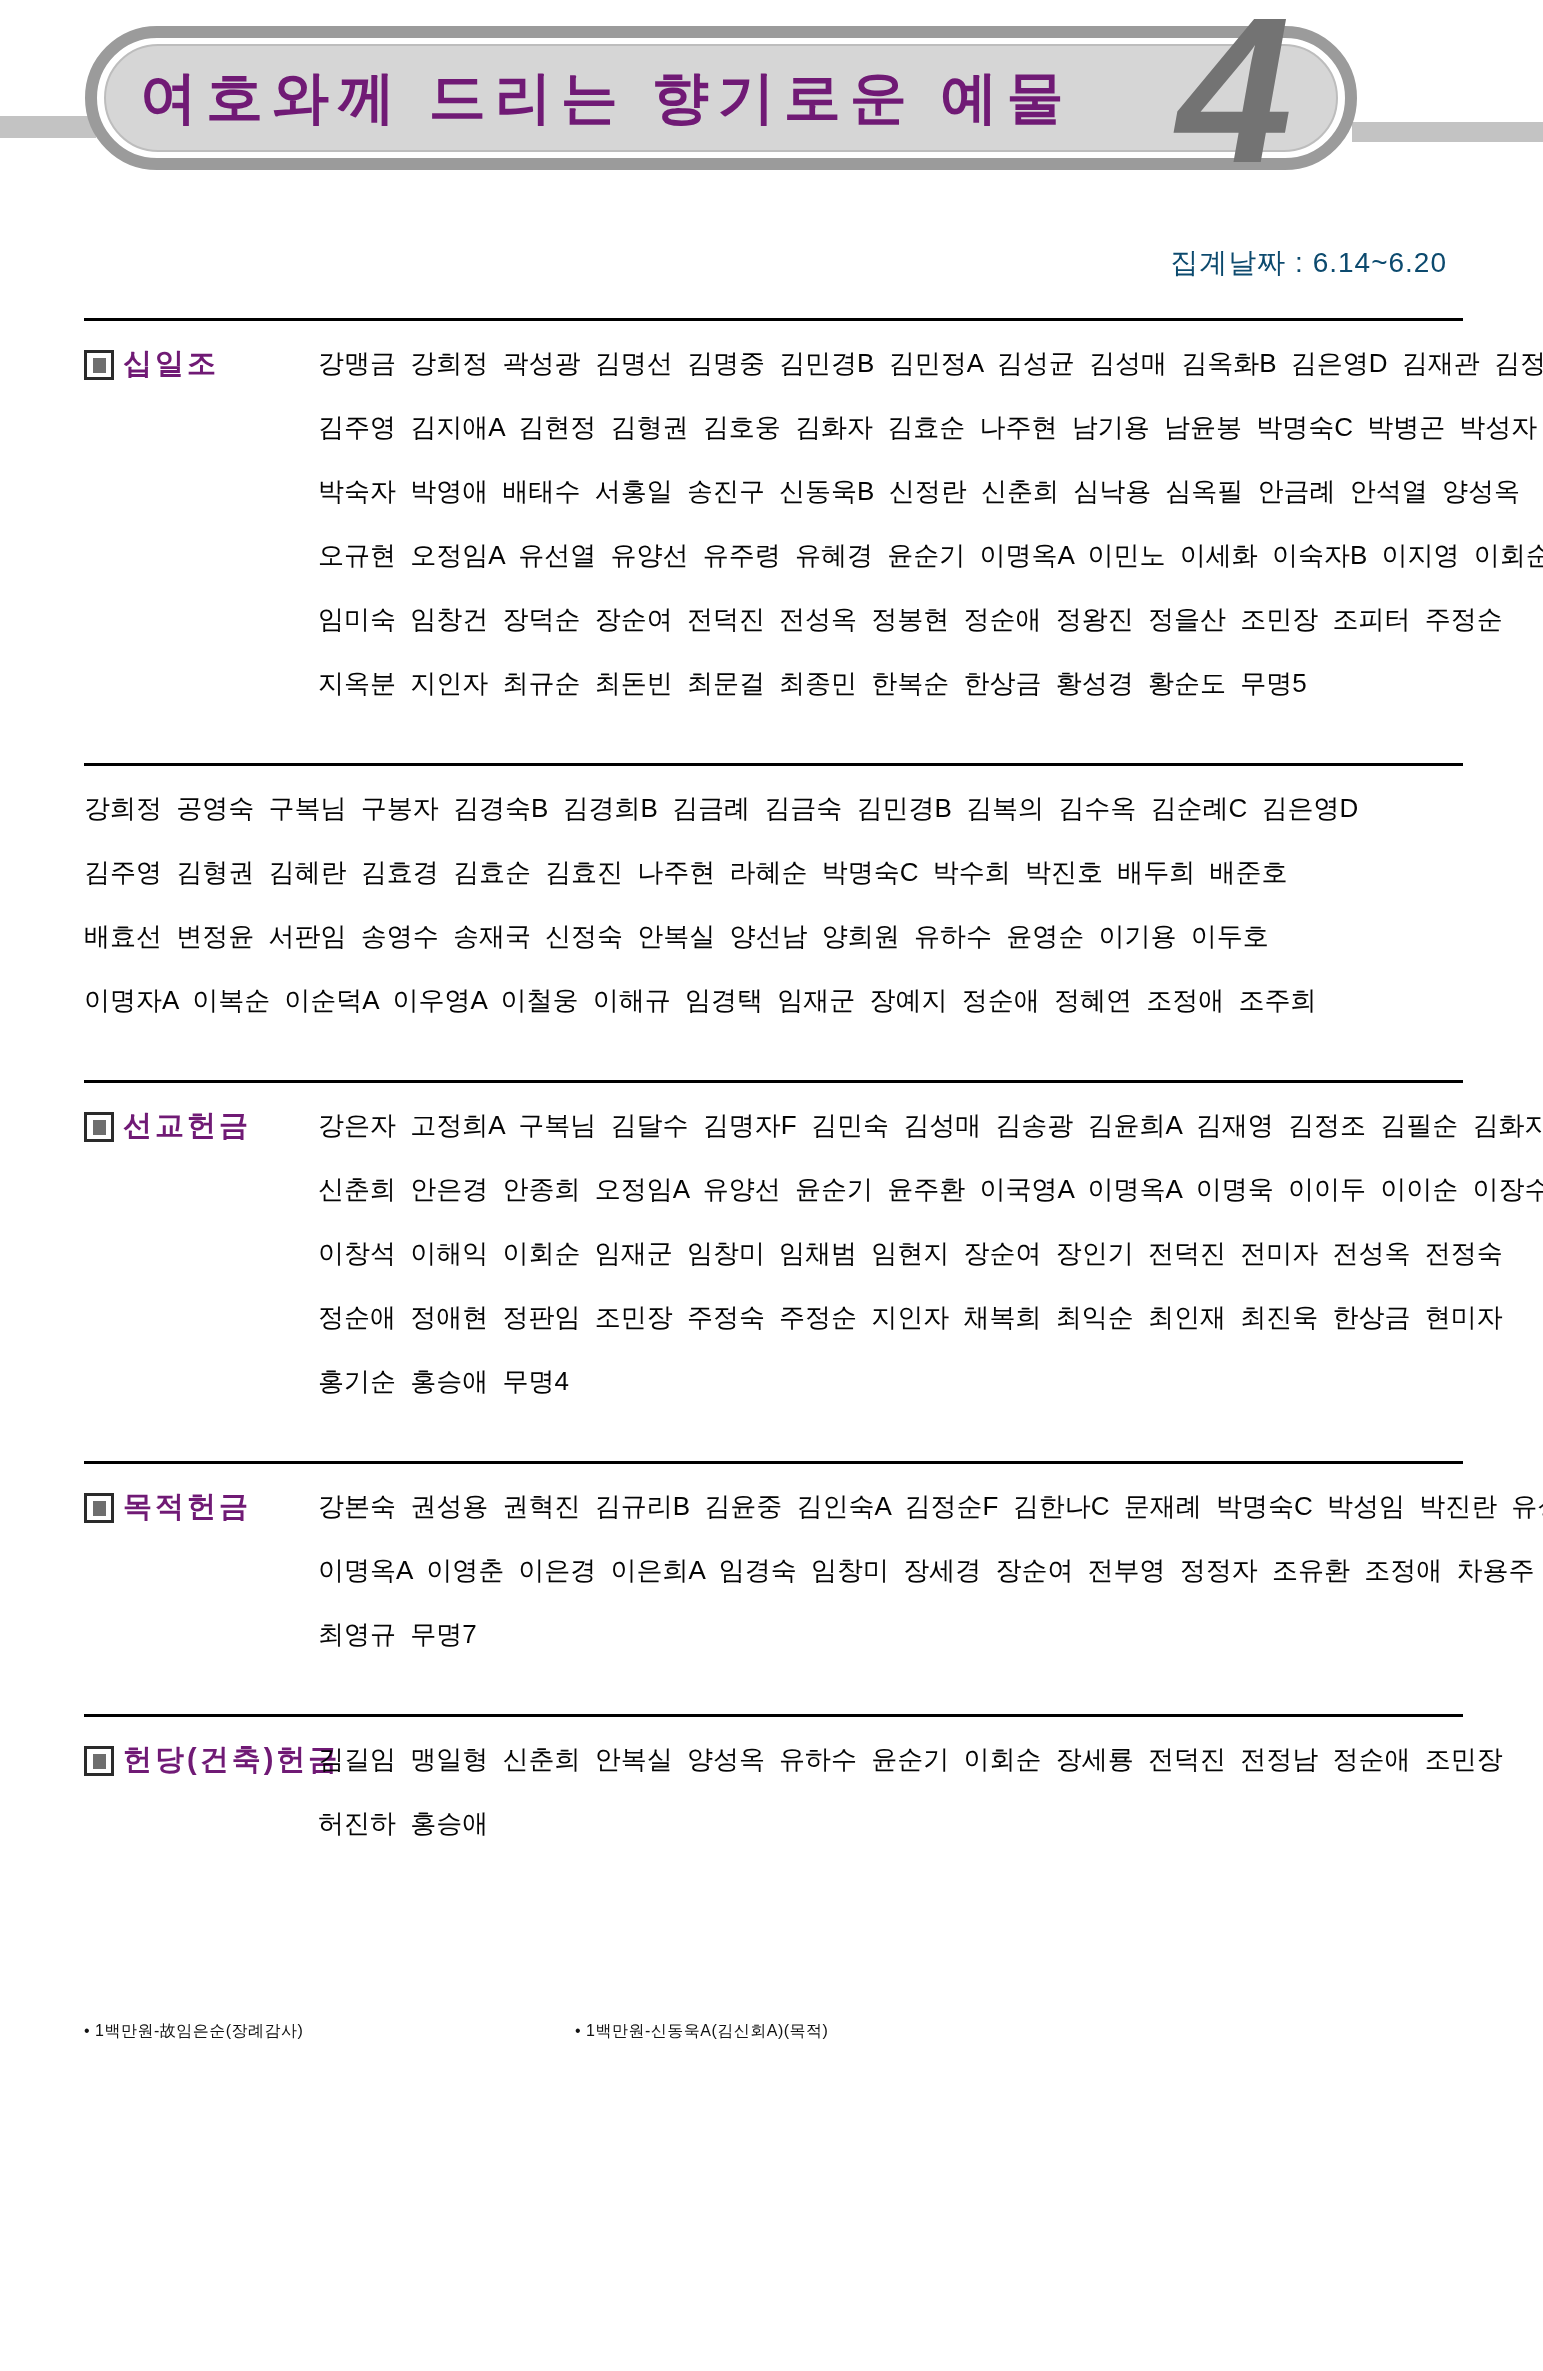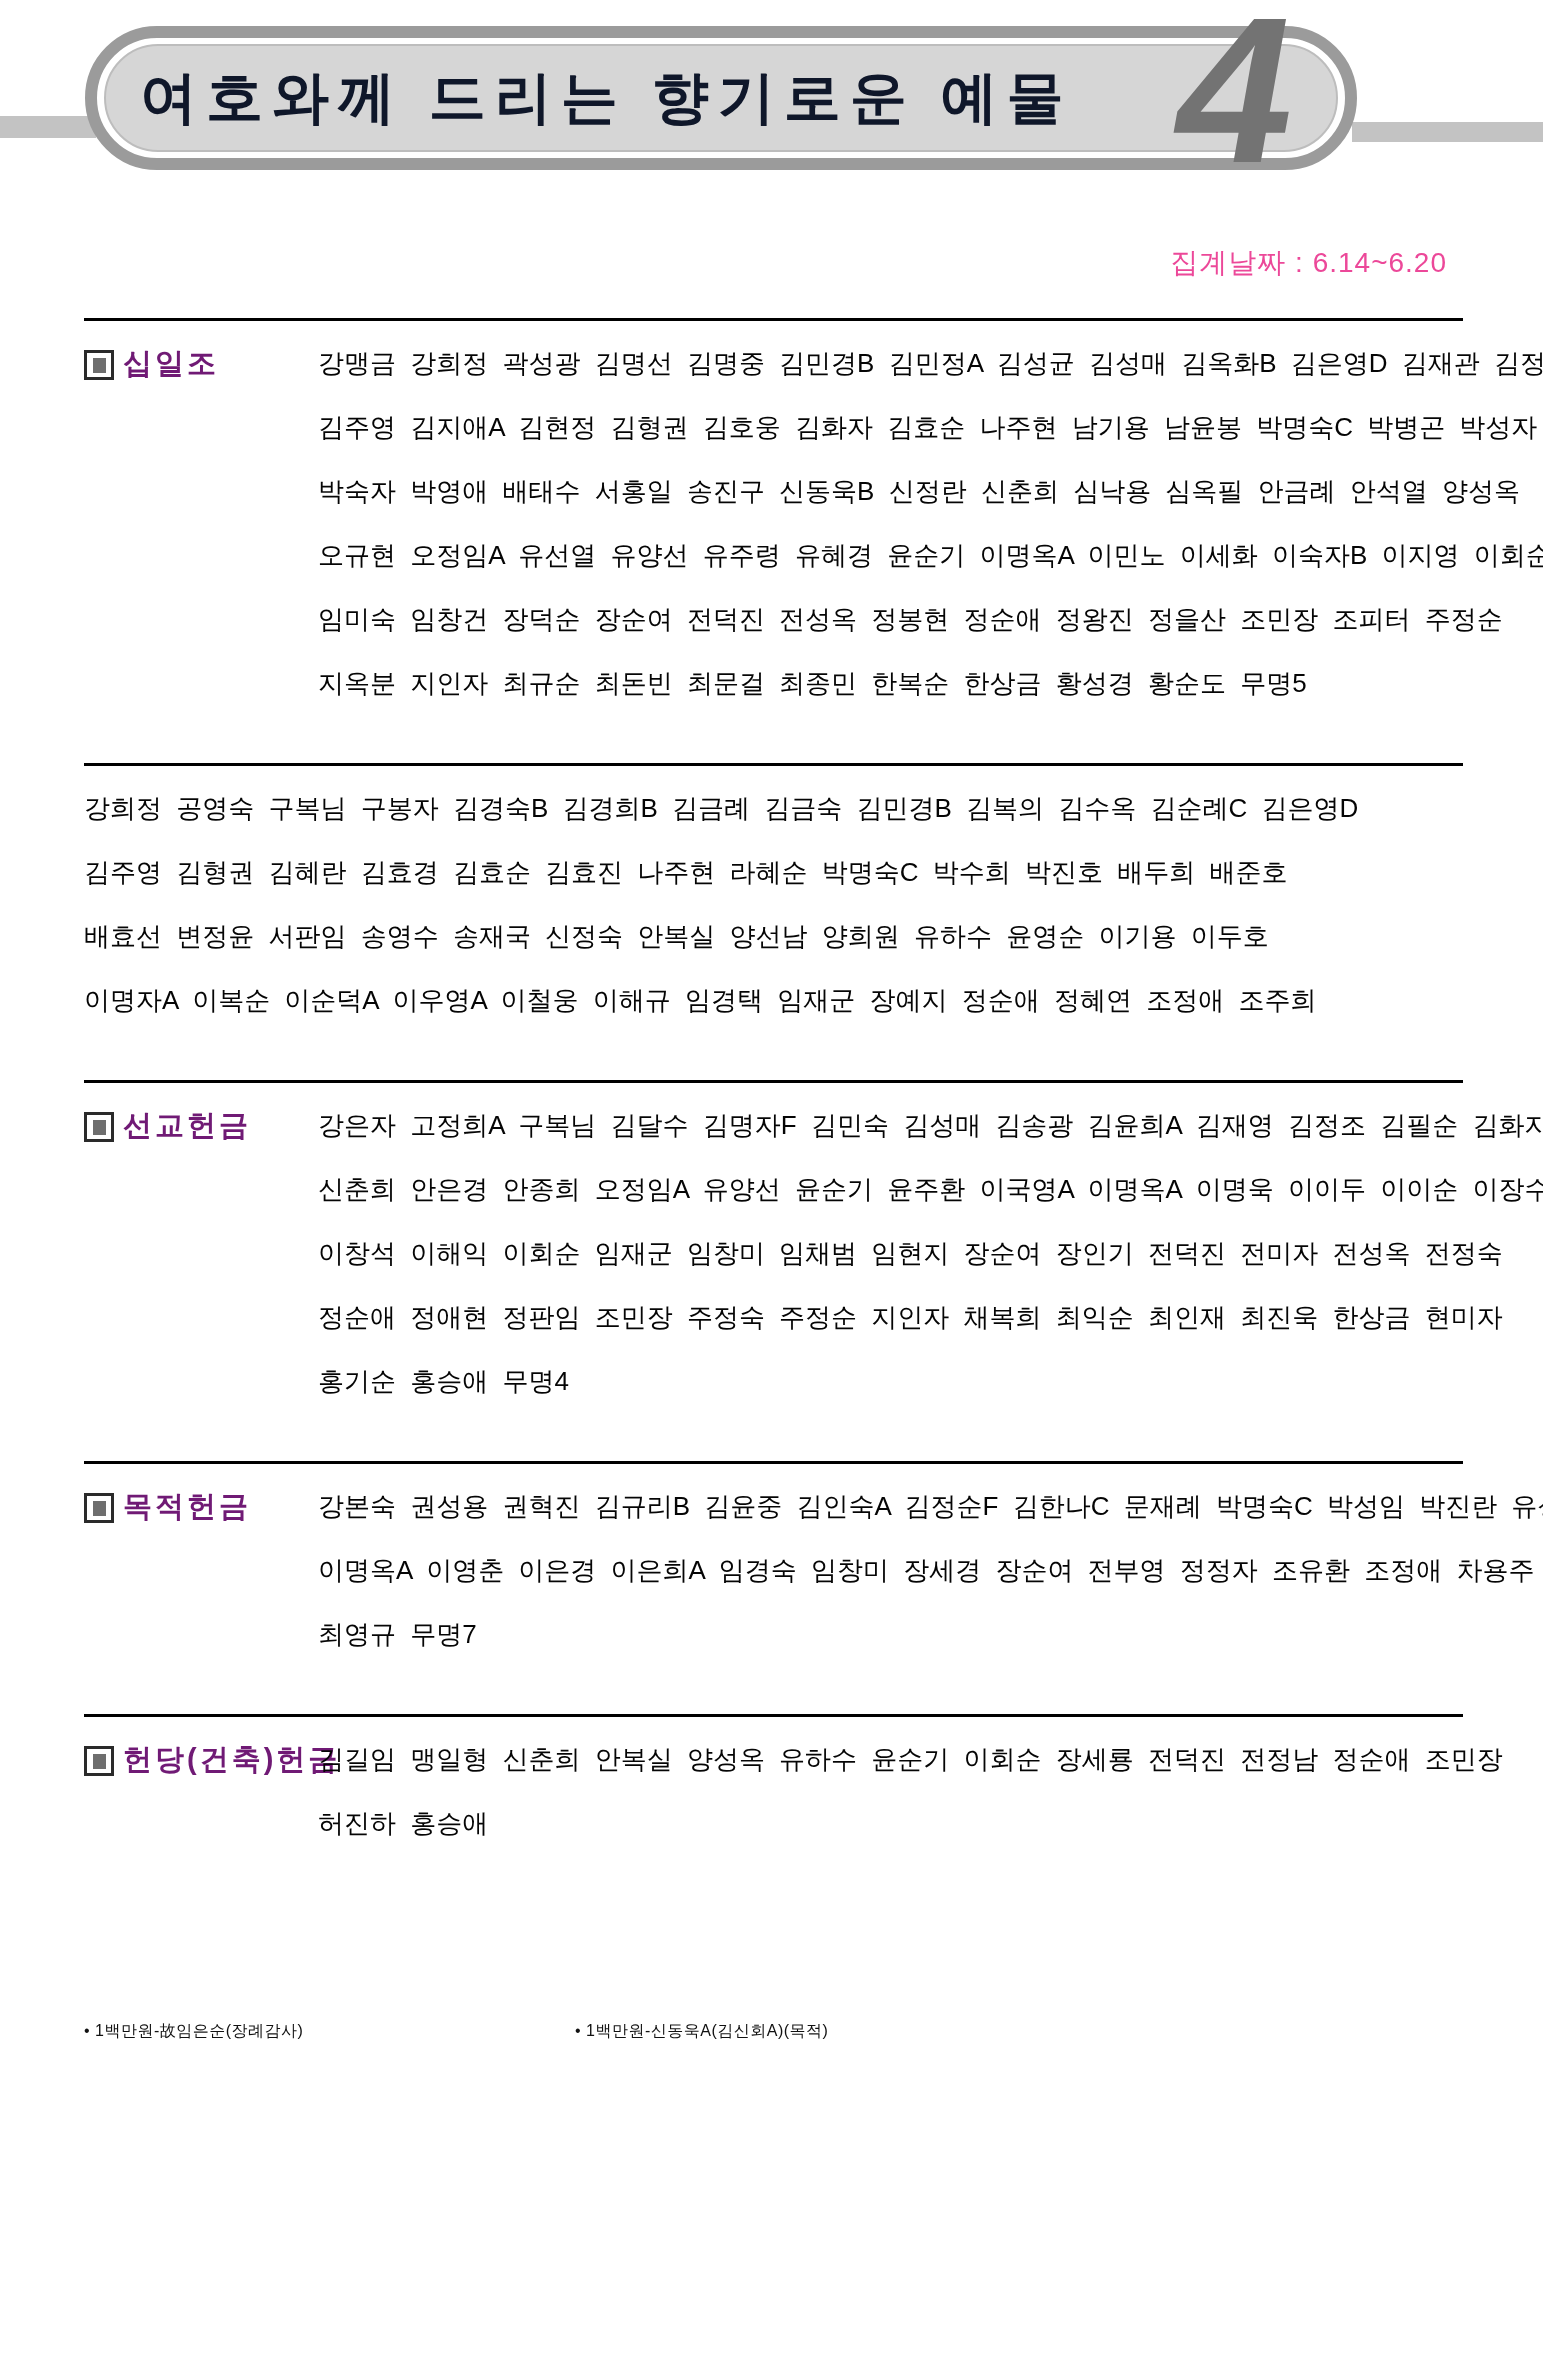--- a/index.html
+++ b/index.html
@@ -19,31 +19,31 @@
   .banner-outer{
     position:absolute;left:85px;top:26px;width:1272px;height:144px;
     box-sizing:border-box;border:12px solid #9b9b9b;border-radius:72px;background:#ffffff;
   }
   .banner-inner{
     position:absolute;left:7px;top:6px;right:7px;bottom:6px;
     background:#d6d6d6;border:2px solid #bdbdbd;border-radius:54px;
     display:flex;align-items:center;padding-left:34px;box-sizing:border-box;
   }
   .banner-title{
-    font-size:57px;font-weight:900;letter-spacing:9px;color:#0f172a;white-space:nowrap;text-align:center;
+    font-size:57px;font-weight:900;letter-spacing:9px;color:#701a75;white-space:nowrap;text-align:center;
   }
   .big-four{
     position:absolute;left:1178px;top:-14px;z-index:3;
     font-size:208px;line-height:1;font-weight:900;color:#737373;
     transform:skewX(-10deg);
   }
   
   .date-row{
     text-align:right;padding-right:96px;margin-top:26px;margin-bottom:36px;
-    font-size:28px;color:#ec4899;letter-spacing:1px;
+    font-size:28px;color:#0c4a6e;letter-spacing:1px;
   }
   
   .content{padding:0 80px 0 84px;}
   .section{
     display:grid;grid-template-columns:234px 1fr;
     border-top:3px solid #000;
     padding-top:10px;padding-bottom:48px;
   }
   .section-label{
     display:flex;align-items:flex-start;gap:9px;padding-top:12px;color:#701a75;

